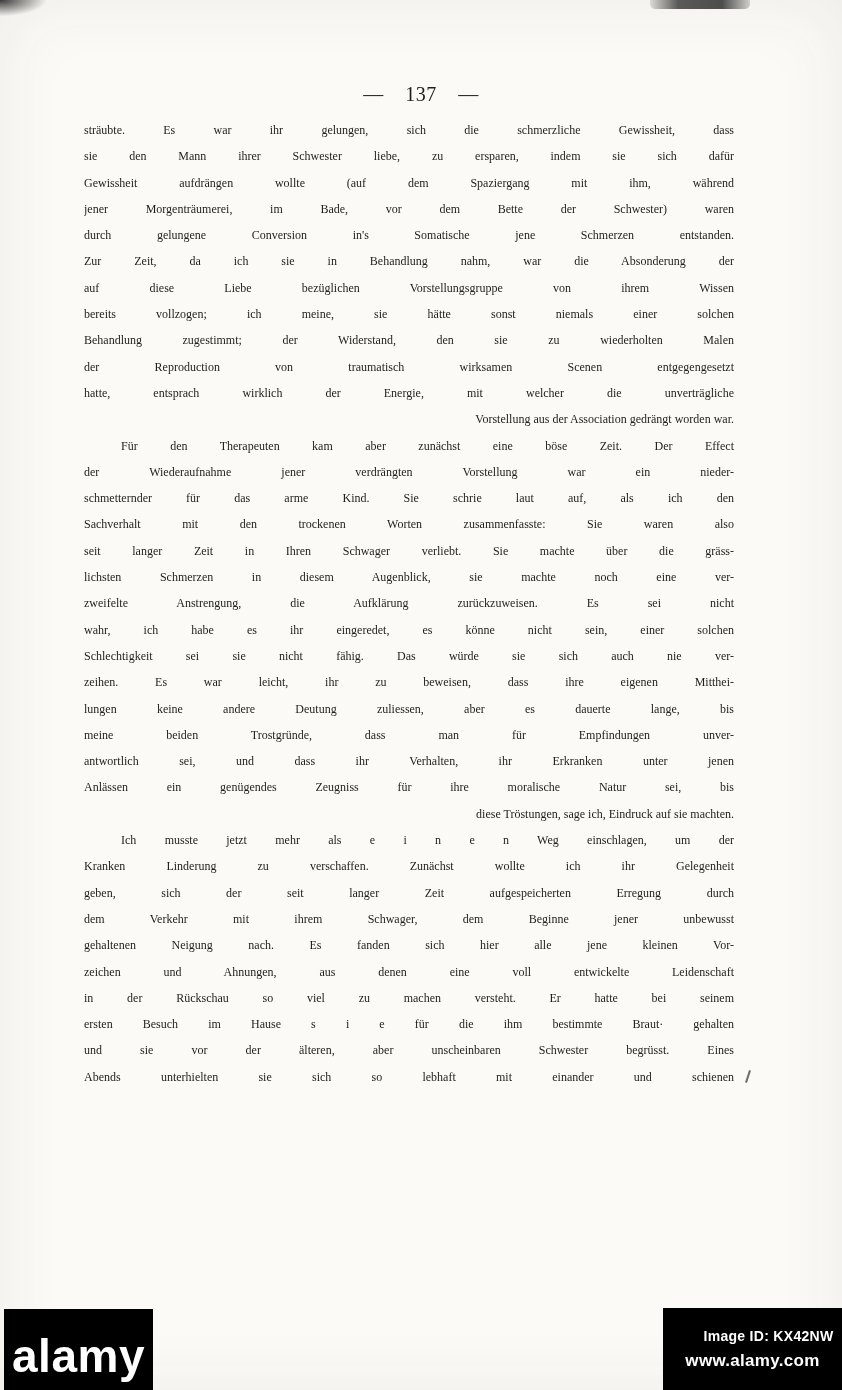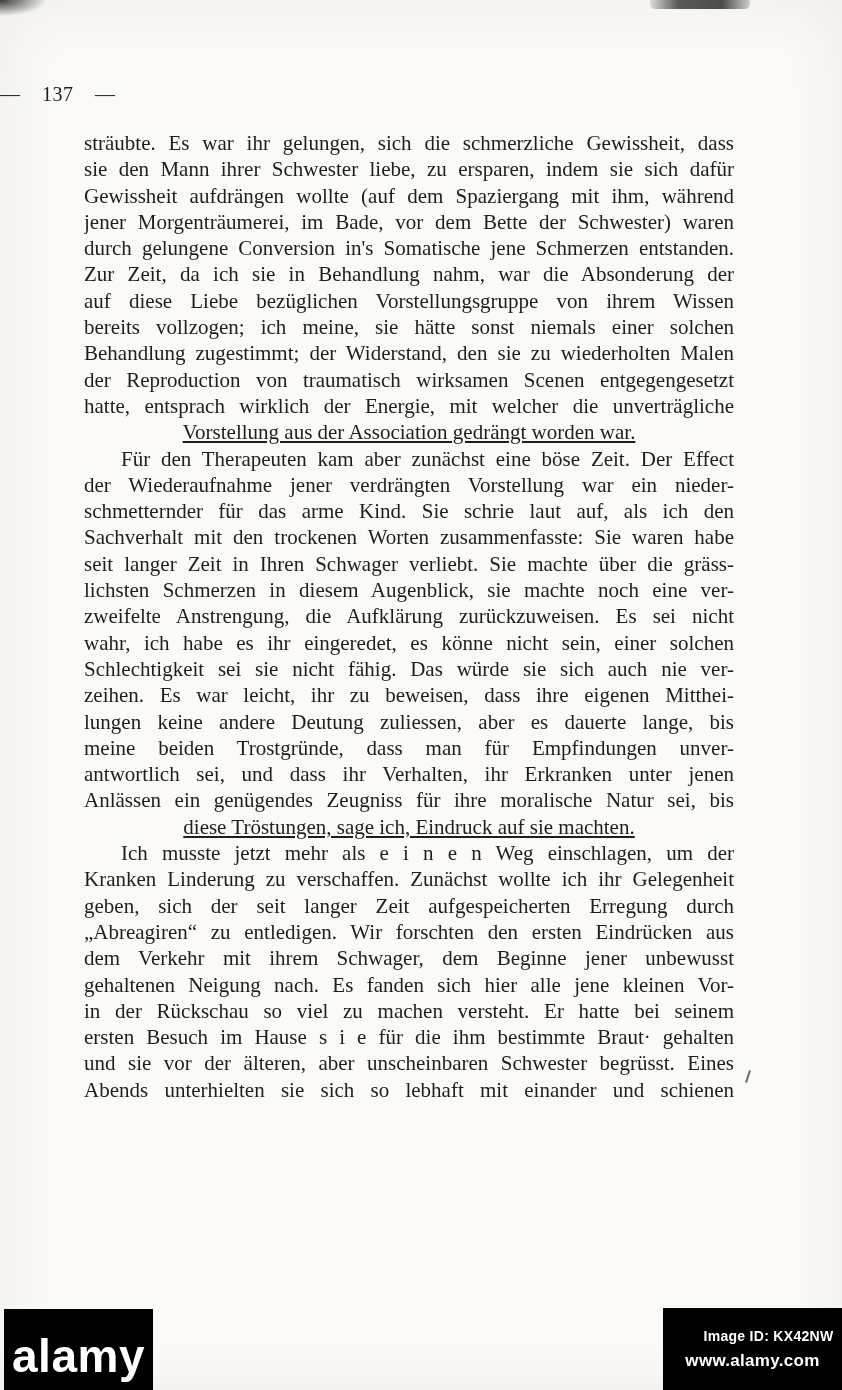--- a/index.html
+++ b/index.html
@@ -39,46 +39,46 @@
     left: 747px; top: 1070px;
     width: 2px; height: 13px;
     background: #4a4a4a;
     transform: rotate(18deg);
     opacity: 0.8;
   }
   .page-number {
     position: absolute;
     top: 83px; left: 0;
     width: 100%;
-    text-align: left;
+    text-align: center;
     font-size: 20px;
     word-spacing: 16px;
     letter-spacing: 0.5px;
   }
   .text-block {
     position: absolute;
-    left: 84px; top: 130px;
+    left: 84px; top: 117px;
     width: 650px;
-    font-size: 21px;
+    font-size: 12px;
     line-height: 26.3px;
   }
   .ln {
     height: 26.3px;
     overflow: hidden;
     text-align: justify;
     white-space: normal;
   }
   .ln::after {
     content: "";
     display: inline-block;
     width: 100%;
     height: 0;
     vertical-align: top;
   }
-  .ln.noj { text-align: center; text-decoration: underline; }
+  .ln.noj { text-align: right; }
   .ln.noj::after { content: none; }
   .ln.indent { text-indent: 37px; }
   .logo-bar {
     position: absolute;
     left: 4px; top: 1297px;
     width: 149px; height: 93px;
     background: #000;
     display: flex;
     align-items: center;
     justify-content: center;
@@ -127,38 +127,38 @@
       <div class="ln">Zur Zeit, da ich sie in Behandlung nahm, war die Absonderung der</div>
       <div class="ln">auf diese Liebe bezüglichen Vorstellungsgruppe von ihrem Wissen</div>
       <div class="ln">bereits vollzogen; ich meine, sie hätte sonst niemals einer solchen</div>
       <div class="ln">Behandlung zugestimmt; der Widerstand, den sie zu wiederholten Malen</div>
       <div class="ln">der Reproduction von traumatisch wirksamen Scenen entgegengesetzt</div>
       <div class="ln">hatte, entsprach wirklich der Energie, mit welcher die unverträgliche</div>
       <div class="ln noj">Vorstellung aus der Association gedrängt worden war.</div>
       <div class="ln indent">Für den Therapeuten kam aber zunächst eine böse Zeit. Der Effect</div>
       <div class="ln">der Wiederaufnahme jener verdrängten Vorstellung war ein nieder-</div>
       <div class="ln">schmetternder für das arme Kind. Sie schrie laut auf, als ich den</div>
-      <div class="ln">Sachverhalt mit den trockenen Worten zusammenfasste: Sie waren habe</div>
+      <div class="ln">Sachverhalt mit den trockenen Worten zusammenfasste: Sie waren also</div>
       <div class="ln">seit langer Zeit in Ihren Schwager verliebt. Sie machte über die gräss-</div>
       <div class="ln">lichsten Schmerzen in diesem Augenblick, sie machte noch eine ver-</div>
       <div class="ln">zweifelte Anstrengung, die Aufklärung zurückzuweisen. Es sei nicht</div>
       <div class="ln">wahr, ich habe es ihr eingeredet, es könne nicht sein, einer solchen</div>
       <div class="ln">Schlechtigkeit sei sie nicht fähig. Das würde sie sich auch nie ver-</div>
       <div class="ln">zeihen. Es war leicht, ihr zu beweisen, dass ihre eigenen Mitthei-</div>
       <div class="ln">lungen keine andere Deutung zuliessen, aber es dauerte lange, bis</div>
       <div class="ln">meine beiden Trostgründe, dass man für Empfindungen unver-</div>
       <div class="ln">antwortlich sei, und dass ihr Verhalten, ihr Erkranken unter jenen</div>
       <div class="ln">Anlässen ein genügendes Zeugniss für ihre moralische Natur sei, bis</div>
       <div class="ln noj">diese Tröstungen, sage ich, Eindruck auf sie machten.</div>
       <div class="ln indent">Ich musste jetzt mehr als e i n e n Weg einschlagen, um der</div>
       <div class="ln">Kranken Linderung zu verschaffen. Zunächst wollte ich ihr Gelegenheit</div>
       <div class="ln">geben, sich der seit langer Zeit aufgespeicherten Erregung durch</div>
-      <div class="ln">„Abreagiren“ zu entledigen. Wir forschten den ersten Eindrücken aus</div>
       <div class="ln">dem Verkehr mit ihrem Schwager, dem Beginne jener unbewusst</div>
       <div class="ln">gehaltenen Neigung nach. Es fanden sich hier alle jene kleinen Vor-</div>
+      <div class="ln">zeichen und Ahnungen, aus denen eine voll entwickelte Leidenschaft</div>
       <div class="ln">in der Rückschau so viel zu machen versteht. Er hatte bei seinem</div>
       <div class="ln">ersten Besuch im Hause s i e für die ihm bestimmte Braut· gehalten</div>
       <div class="ln">und sie vor der älteren, aber unscheinbaren Schwester begrüsst. Eines</div>
       <div class="ln">Abends unterhielten sie sich so lebhaft mit einander und schienen</div>
     </div>
 
   <div class="logo-bar">
     <span class="logo-text">alamy</span>
   </div>
 

